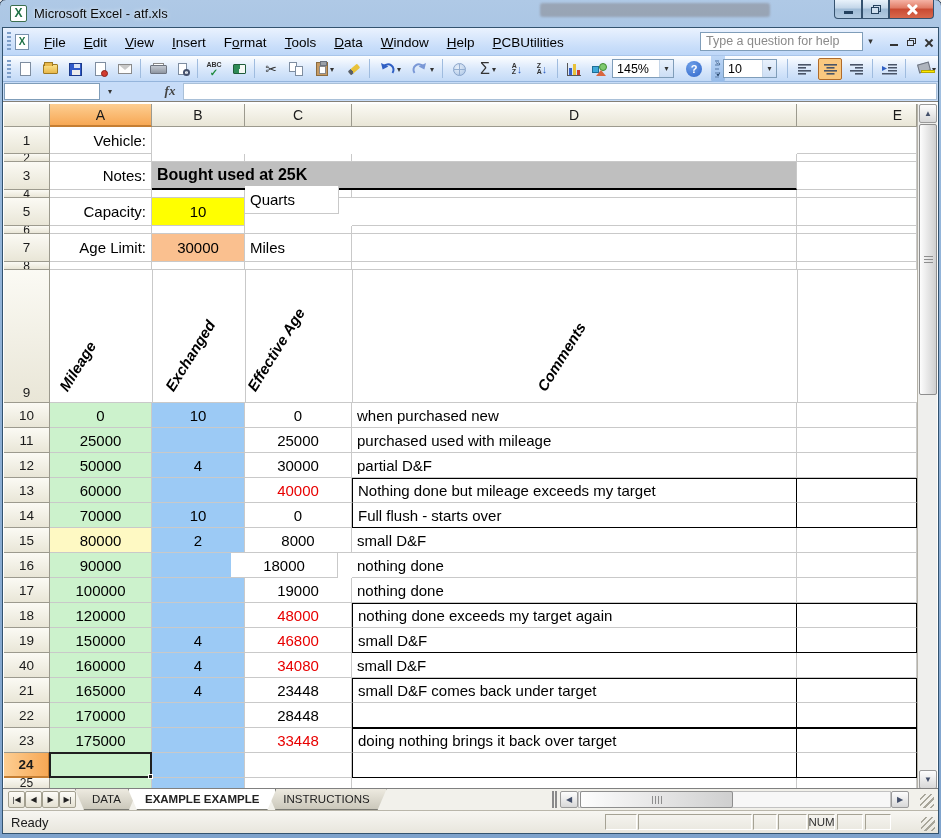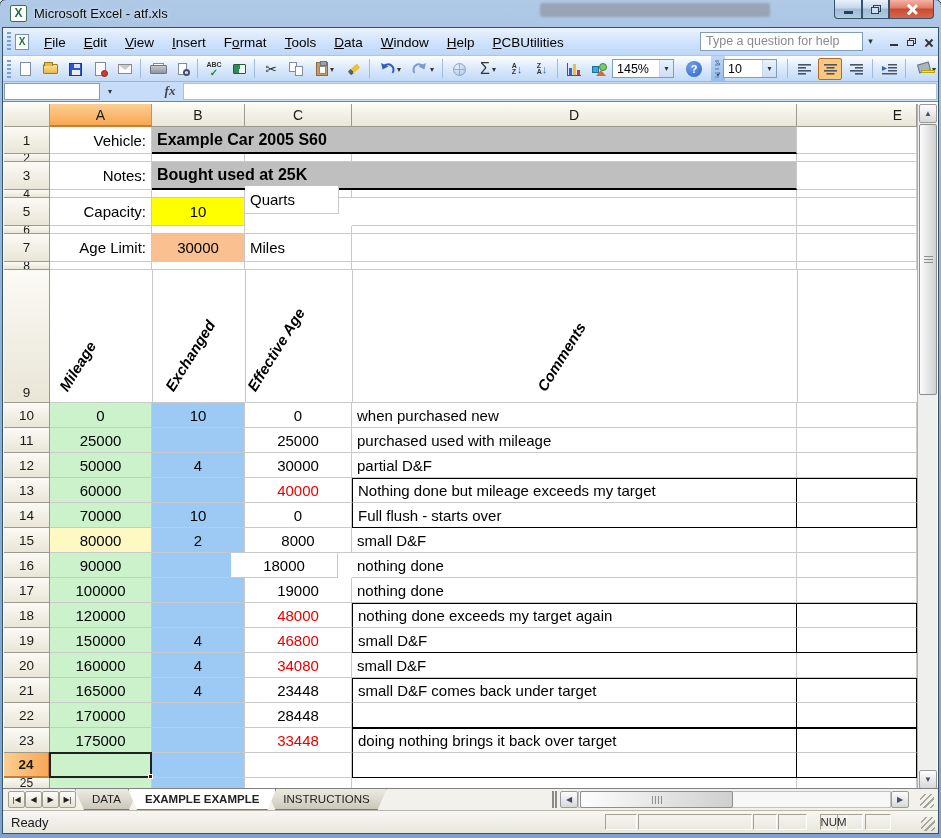--- a/index.html
+++ b/index.html
@@ -439,21 +439,20 @@
 
     <div class="gridarea" id="gridarea">
         <div class="hcell" style="left: 1px; top: 2px; width: 46px; height: 23px;"></div>
         <div class="hcell sel" style="left: 47px; top: 2px; width: 102px; height: 23px;">A</div>
         <div class="hcell" style="left: 149px; top: 2px; width: 93px; height: 23px;">B</div>
         <div class="hcell" style="left: 242px; top: 2px; width: 107px; height: 23px;">C</div>
         <div class="hcell" style="left: 349px; top: 2px; width: 445px; height: 23px;">D</div>
         <div class="hcell" style="left: 794px; top: 2px; width: 120px; height: 23px; justify-content: flex-end; padding-right: 14px;">E</div>
         <div class="hcell rhdr" style="left: 1px; top: 25px; width: 46px; height: 27px;">1</div>
         <div class="cell right" style="left: 47px; top: 25px; width: 102px; height: 27px;">Vehicle:</div>
-        <div class="cell" style="left: 149px; top: 25px; width: 645px; height: 27px; background: rgb(191, 191, 191); font-weight: bold; font-size: 16px; border-bottom: 2px solid rgb(0, 0, 0);">Example Car 2005 S60</div>
         <div class="cell" style="left: 794px; top: 25px; width: 120px; height: 27px;"></div>
         <div class="hcell rhdr" style="left: 1px; top: 52px; width: 46px; height: 8px; font-size: 12px; line-height: 8px;">2</div>
         <div class="cell" style="left: 47px; top: 52px; width: 102px; height: 8px;"></div>
         <div class="cell" style="left: 149px; top: 52px; width: 93px; height: 8px;"></div>
         <div class="cell" style="left: 242px; top: 52px; width: 107px; height: 8px;"></div>
         <div class="cell" style="left: 349px; top: 52px; width: 445px; height: 8px;"></div>
         <div class="cell" style="left: 794px; top: 52px; width: 120px; height: 8px;"></div>
         <div class="hcell rhdr" style="left: 1px; top: 60px; width: 46px; height: 28px;">3</div>
         <div class="cell right" style="left: 47px; top: 60px; width: 102px; height: 28px;">Notes:</div>
         <div class="cell" style="left: 149px; top: 60px; width: 645px; height: 28px; background: rgb(191, 191, 191); font-weight: bold; font-size: 16px; border-bottom: 2px solid rgb(0, 0, 0);">Bought used at 25K</div>
@@ -552,21 +551,21 @@
         <div class="cell num" style="left: 149px; top: 501px; width: 93px; height: 25px; background: rgb(156, 202, 245);"></div>
         <div class="cell num" style="left: 242px; top: 501px; width: 107px; height: 25px; color: rgb(232, 0, 0);">48000</div>
         <div class="cell" style="left: 349px; top: 501px; width: 445px; height: 25px; border-top: 1px solid rgb(0, 0, 0); border-left: 1px solid rgb(0, 0, 0); border-right: 1px solid rgb(0, 0, 0);">nothing done exceeds my target again</div>
         <div class="cell" style="left: 794px; top: 501px; width: 120px; height: 25px; border-top: 1px solid rgb(0, 0, 0); border-right: 1px solid rgb(0, 0, 0);"></div>
         <div class="hcell rhdr" style="left: 1px; top: 526px; width: 46px; height: 25px;">19</div>
         <div class="cell num" style="left: 47px; top: 526px; width: 102px; height: 25px; background: rgb(204, 242, 204);">150000</div>
         <div class="cell num" style="left: 149px; top: 526px; width: 93px; height: 25px; background: rgb(156, 202, 245);">4</div>
         <div class="cell num" style="left: 242px; top: 526px; width: 107px; height: 25px; color: rgb(232, 0, 0);">46800</div>
         <div class="cell" style="left: 349px; top: 526px; width: 445px; height: 25px; border-bottom: 1px solid rgb(0, 0, 0); border-left: 1px solid rgb(0, 0, 0); border-right: 1px solid rgb(0, 0, 0);">small D&amp;F</div>
         <div class="cell" style="left: 794px; top: 526px; width: 120px; height: 25px; border-bottom: 1px solid rgb(0, 0, 0); border-right: 1px solid rgb(0, 0, 0);"></div>
-        <div class="hcell rhdr" style="left: 1px; top: 551px; width: 46px; height: 25px;">20</div>
+        <div class="hcell rhdr" style="left: 1px; top: 551px; width: 46px; height: 25px;">40</div>
         <div class="cell num" style="left: 47px; top: 551px; width: 102px; height: 25px; background: rgb(204, 242, 204);">160000</div>
         <div class="cell num" style="left: 149px; top: 551px; width: 93px; height: 25px; background: rgb(156, 202, 245);">4</div>
         <div class="cell num" style="left: 242px; top: 551px; width: 107px; height: 25px; color: rgb(232, 0, 0);">34080</div>
         <div class="cell" style="left: 349px; top: 551px; width: 445px; height: 25px;">small D&amp;F</div>
         <div class="cell" style="left: 794px; top: 551px; width: 120px; height: 25px;"></div>
         <div class="hcell rhdr" style="left: 1px; top: 576px; width: 46px; height: 25px;">21</div>
         <div class="cell num" style="left: 47px; top: 576px; width: 102px; height: 25px; background: rgb(204, 242, 204);">165000</div>
         <div class="cell num" style="left: 149px; top: 576px; width: 93px; height: 25px; background: rgb(156, 202, 245);">4</div>
         <div class="cell num" style="left: 242px; top: 576px; width: 107px; height: 25px;">23448</div>
         <div class="cell" style="left: 349px; top: 576px; width: 445px; height: 25px; border-top: 1px solid rgb(0, 0, 0); border-left: 1px solid rgb(0, 0, 0); border-right: 1px solid rgb(0, 0, 0);">small D&amp;F comes back under target</div>
@@ -626,18 +625,18 @@
       <div class="gripcorner" style="left:917px;top:5px"></div>
     </div>
 
     <div class="statusbar" id="statusbar">
       <div class="ready">Ready</div>
       <div class="gripcorner" style="left:918px;top:6px"></div>
     <div class="seg" style="left: 602px; width: 32px;"></div>
         <div class="seg" style="left: 635px; width: 114px;"></div>
         <div class="seg" style="left: 750px; width: 24px;"></div>
         <div class="seg" style="left: 775px; width: 29px;"></div>
-        <div class="seg" style="left: 805px; width: 27px; margin-left: 12px;">NUM</div>
+        <div class="seg" style="left: 805px; width: 27px;">NUM</div>
         <div class="seg" style="left: 834px; width: 26px;"></div>
         <div class="seg" style="left: 862px; width: 26px;"></div>
       </div>
   </div>
 </div>
 
 </body></html>

